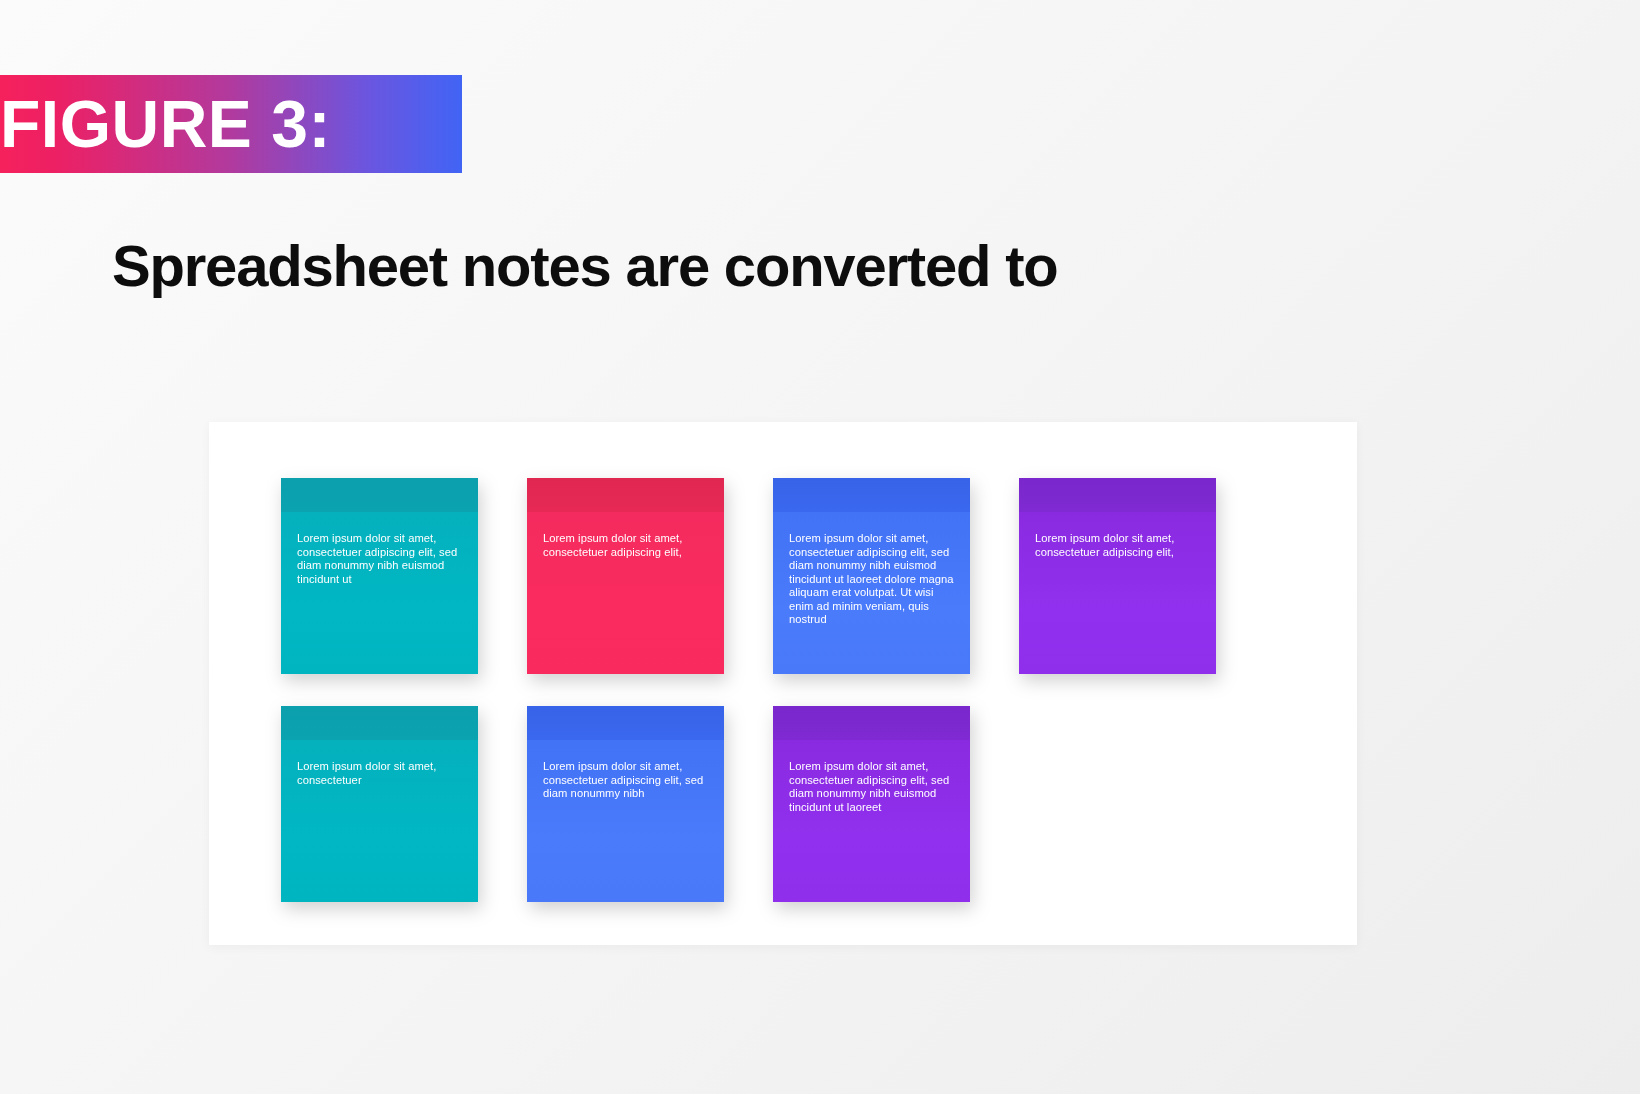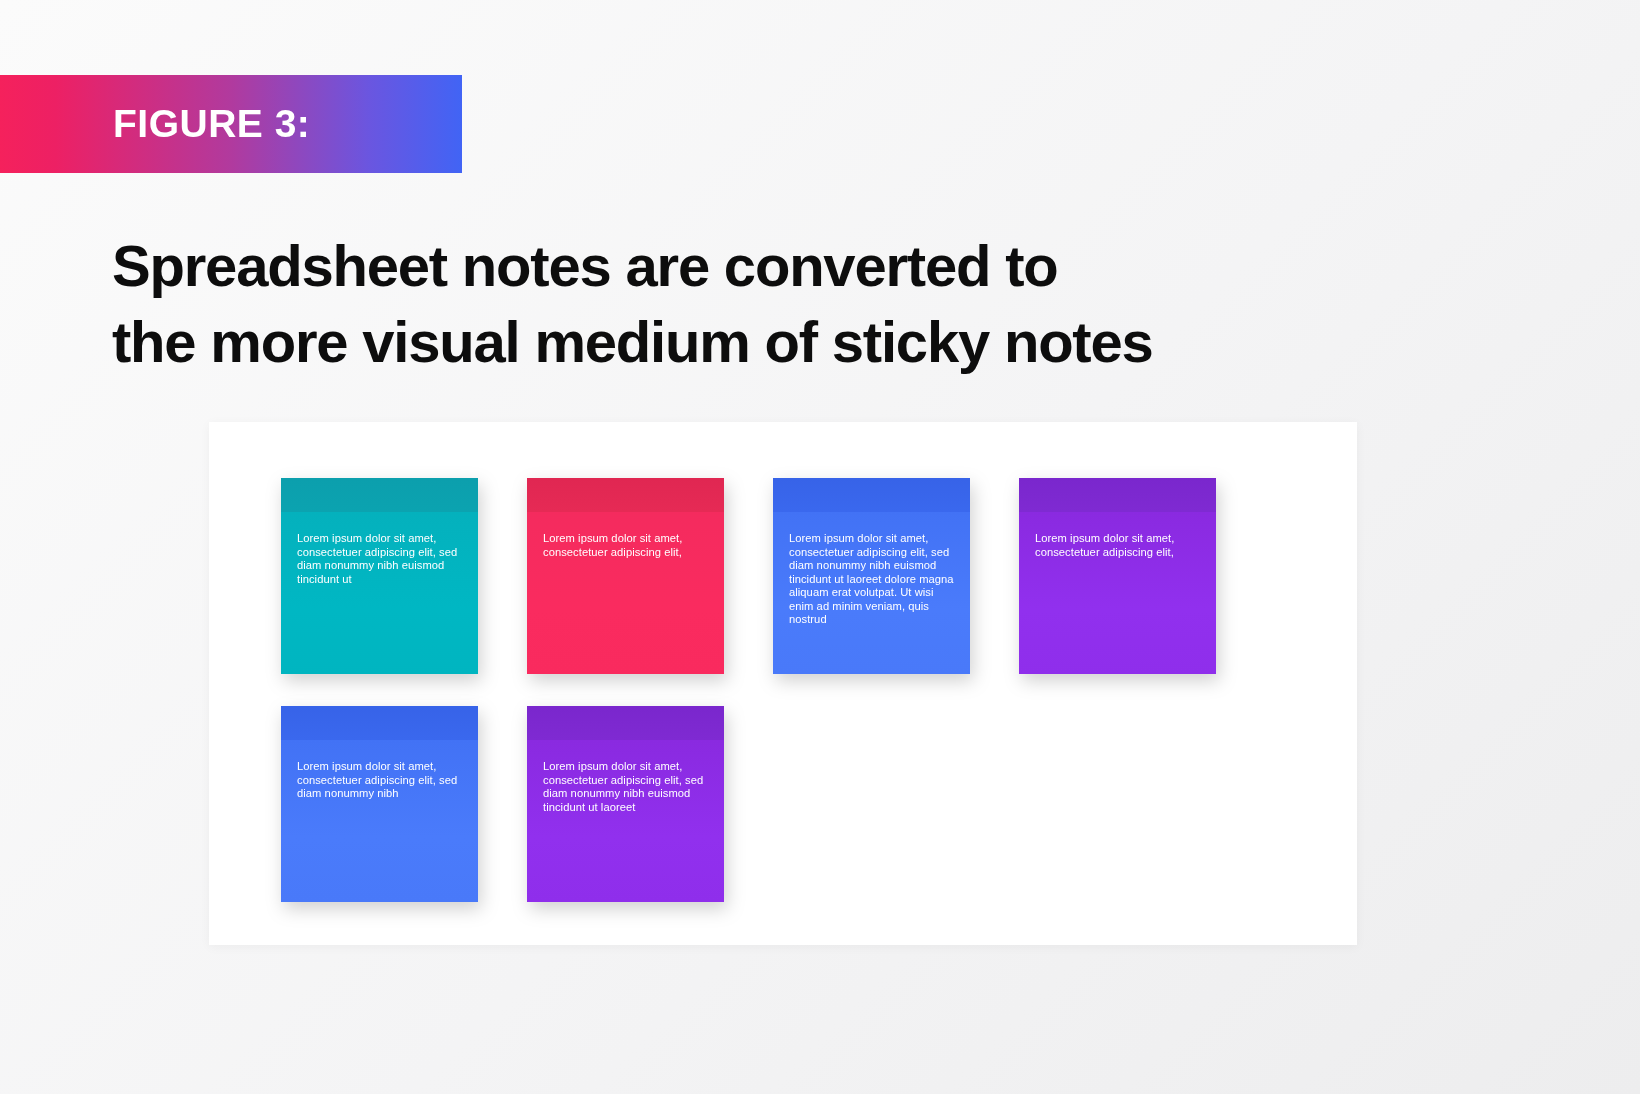--- a/index.html
+++ b/index.html
@@ -23,24 +23,23 @@
     top: 75px;
     width: 462px;
     height: 98px;
     background: linear-gradient(90deg, #f5215c 0%, #ed2064 12%, #b13a9e 50%, #6a56e0 80%, #4164f5 100%);
     display: flex;
     align-items: center;
   }
 
   .figure-badge-label {
     color: #ffffff;
-    font-size: 39px;
+    font-size: 66px;
     font-weight: 700;
     letter-spacing: 0.5px;
-    padding-left: 113px;
     font-family: "Liberation Sans", sans-serif;
   }
 
   
   .heading {
     position: absolute;
     left: 112px;
     top: 228px;
     width: 1340px;
   }
@@ -129,21 +128,20 @@
 </style>
 </head>
 <body>
 
 <div class="figure-badge">
   <span class="figure-badge-label">FIGURE 3:</span>
 </div>
 
 <div class="heading">
   <span class="heading-line">Spreadsheet notes are converted to</span>
-  <span class="heading-line">the more visual medium of sticky notes</span>
 </div>
 
 <div class="board">
   <div class="notes-grid">
       <div class="sticky-note theme-teal">
         <div class="sticky-note-header"></div>
         <div class="sticky-note-body"></div>
         <div class="sticky-note-text">Lorem ipsum dolor sit amet, consectetuer adipiscing elit, sed diam nonummy nibh euismod tincidunt ut</div>
       </div>
       <div class="sticky-note theme-red">
@@ -154,20 +152,25 @@
       <div class="sticky-note theme-blue">
         <div class="sticky-note-header"></div>
         <div class="sticky-note-body"></div>
         <div class="sticky-note-text">Lorem ipsum dolor sit amet, consectetuer adipiscing elit, sed diam nonummy nibh euismod tincidunt ut laoreet dolore magna aliquam erat volutpat. Ut wisi enim ad minim veniam, quis nostrud</div>
       </div>
       <div class="sticky-note theme-purple">
         <div class="sticky-note-header"></div>
         <div class="sticky-note-body"></div>
         <div class="sticky-note-text">Lorem ipsum dolor sit amet, consectetuer adipiscing elit,</div>
       </div>
+      <div class="sticky-note theme-teal">
+        <div class="sticky-note-header"></div>
+        <div class="sticky-note-body"></div>
+        <div class="sticky-note-text">Lorem ipsum dolor sit amet, consectetuer</div>
+      </div>
       <div class="sticky-note theme-blue">
         <div class="sticky-note-header"></div>
         <div class="sticky-note-body"></div>
         <div class="sticky-note-text">Lorem ipsum dolor sit amet, consectetuer adipiscing elit, sed diam nonummy nibh</div>
       </div>
       <div class="sticky-note theme-purple">
         <div class="sticky-note-header"></div>
         <div class="sticky-note-body"></div>
         <div class="sticky-note-text">Lorem ipsum dolor sit amet, consectetuer adipiscing elit, sed diam nonummy nibh euismod tincidunt ut laoreet</div>
       </div>

